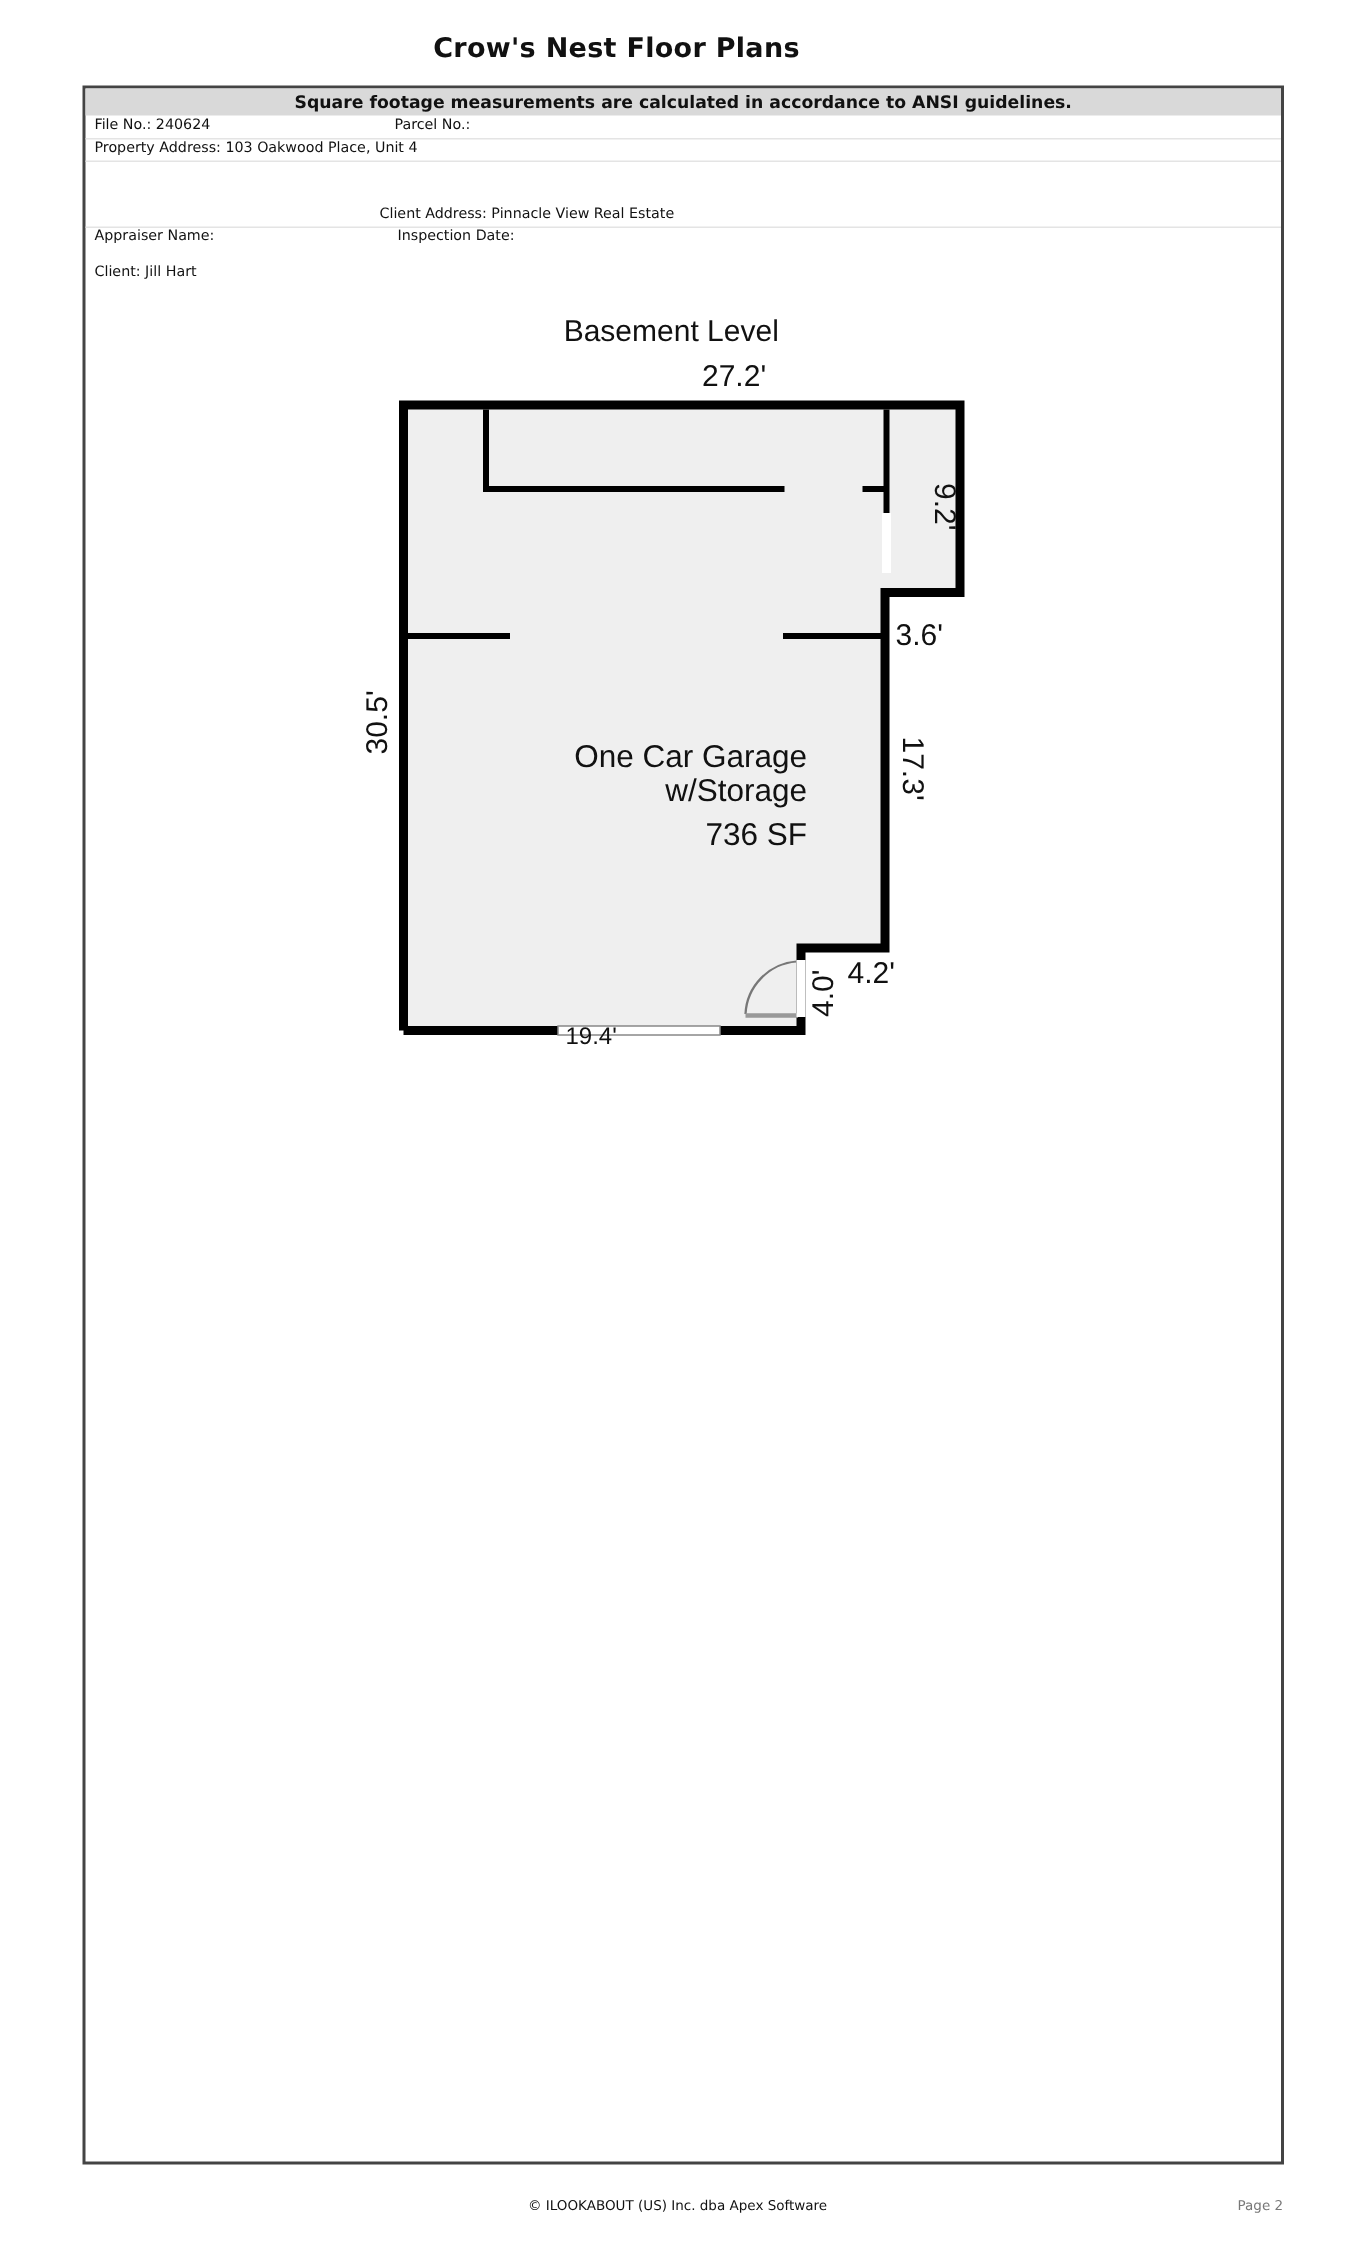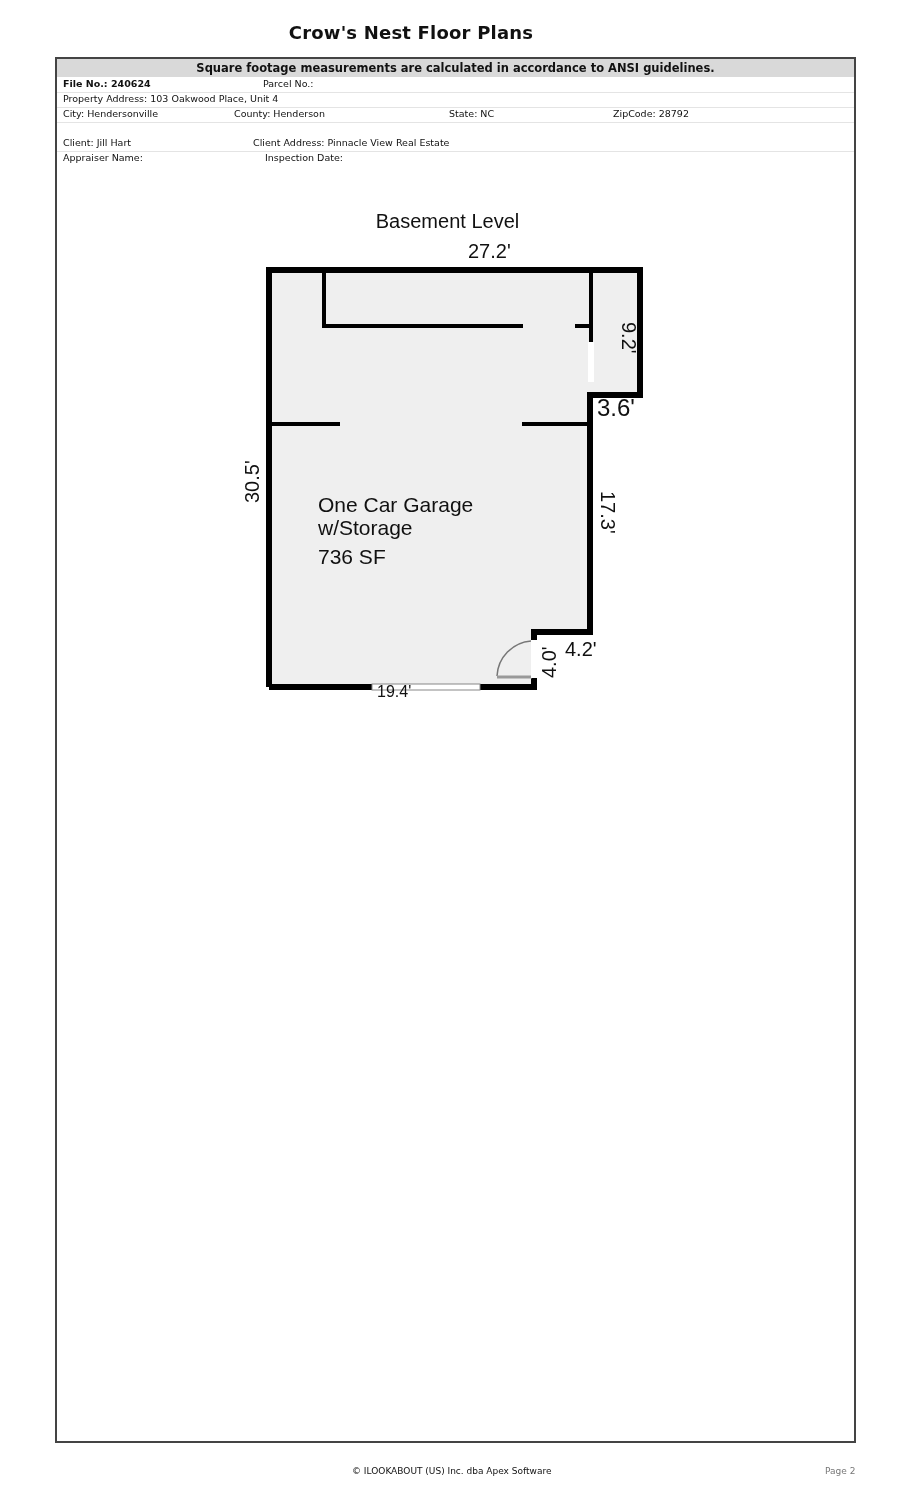--- a/index.html
+++ b/index.html
@@ -17,34 +17,28 @@
 </style>
 </head>
 <body>
 
 <div class="title">Crow's Nest Floor Plans</div>
 
 <div class="frame">
   <div class="hdr-band top">Square footage measurements are calculated in accordance to ANSI guidelines.</div>
 
   <div class="info-row" style="top:18px;">
-    <span style="left:6px;font-weight:bold;">File No.: 240624</span>
+    <span style="left:6px;">File No.: 240624</span>
     <span style="left:206px;">Parcel No.:</span>
   </div>
   <div class="info-row" style="top:33px;">
     <span style="left:6px;">Property Address: 103 Oakwood Place, Unit 4</span>
   </div>
-  <div class="info-row" style="top:48px;">
-    <span style="left:6px;">City: Hendersonville</span>
-    <span style="left:177px;">County: Henderson</span>
-    <span style="left:392px;">State: NC</span>
-    <span style="left:556px;">ZipCode: 28792</span>
-  </div>
   <div class="info-row" style="top:77px;">
-    <span style="left:6px;">Client: Jill Hart</span>
+    <span style="left:6px;margin-top:39px;">Client: Jill Hart</span>
     <span style="left:196px;">Client Address: Pinnacle View Real Estate</span>
   </div>
   <div class="info-row" style="top:92px; border-bottom:none;">
     <span style="left:6px;">Appraiser Name:</span>
     <span style="left:208px;">Inspection Date:</span>
   </div>
 
 </div>
 
 <div class="level-title" style="left:-8px;">Basement Level</div>
@@ -66,27 +60,27 @@
   <line x1="271" y1="424" x2="340" y2="424" stroke="#000" stroke-width="4"></line>
   <line x1="522" y1="424" x2="590" y2="424" stroke="#000" stroke-width="4"></line>
 
   <path d="M497,676 A37,37 0 0 1 531,641" fill="none" stroke="#777" stroke-width="1.5"></path>
   <line x1="497" y1="677" x2="532" y2="677" stroke="#999" stroke-width="3"></line>
   <rect x="531" y="640" width="6" height="38" fill="#fff"></rect>
 </svg>
 
 <div style="position:absolute;left:424px;top:240px;font-size:20px;font-family:'Liberation Sans',sans-serif;margin-left:44px;">27.2'</div>
 <div style="position:absolute;left:640px;top:322px;width:40px;font-size:20px;font-family:'Liberation Sans',sans-serif;transform:rotate(90deg);transform-origin:left top;">9.2'</div>
-<div style="position:absolute;left:597px;top:394px;font-size:24px;font-family:'Liberation Sans',sans-serif;">3.6'</div>
+<div style="position:absolute;left:597px;top:413px;font-size:20px;font-family:'Liberation Sans',sans-serif;">3.6'</div>
 <div style="position:absolute;left:241px;top:503px;font-size:20px;font-family:'Liberation Sans',sans-serif;transform:rotate(-90deg);transform-origin:left top;">30.5'</div>
 <div style="position:absolute;left:619px;top:491px;font-size:20px;font-family:'Liberation Sans',sans-serif;transform:rotate(90deg);transform-origin:left top;">17.3'</div>
 <div style="position:absolute;left:565px;top:638px;font-size:20px;font-family:'Liberation Sans',sans-serif;">4.2'</div>
 <div style="position:absolute;left:538px;top:678px;font-size:20px;font-family:'Liberation Sans',sans-serif;transform:rotate(-90deg);transform-origin:left top;">4.0'</div>
 <div style="position:absolute;left:377px;top:683px;font-size:16px;font-family:'Liberation Sans',sans-serif;">19.4'</div>
 
-<div style="position:absolute;left:318px;top:493px;width:220px;text-align:left;font-size:21px;line-height:23px;font-family:'Liberation Sans',sans-serif;">
+<div style="position:absolute;left:318px;top:493px;width:220px;text-align:right;font-size:21px;line-height:23px;font-family:'Liberation Sans',sans-serif;">
   <div>One Car Garage</div>
   <div>w/Storage</div>
   <div style="margin-top:6px;">736 SF</div>
 </div>
 
 <div class="footer">© ILOOKABOUT (US) Inc. dba Apex Software</div>
 <div class="page">Page 2</div>
 
 </body></html>

